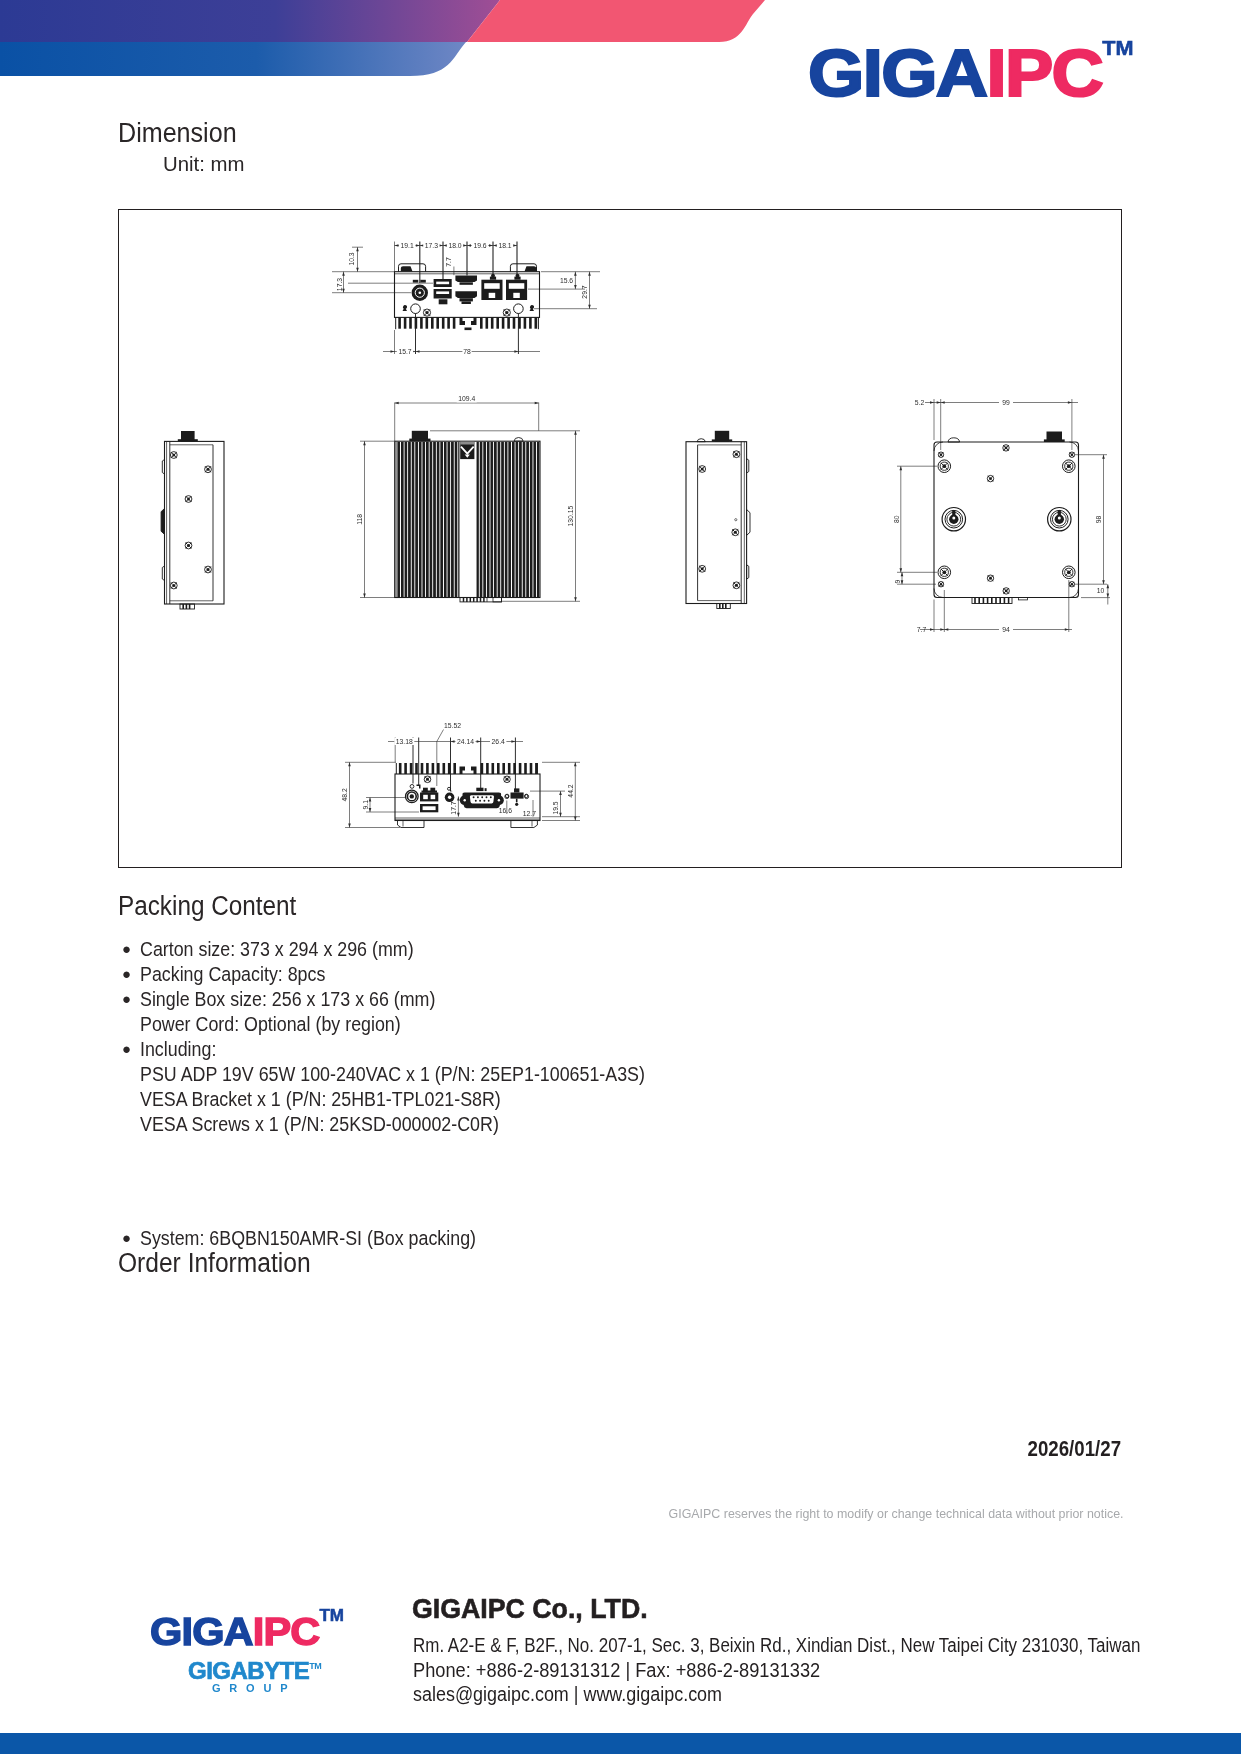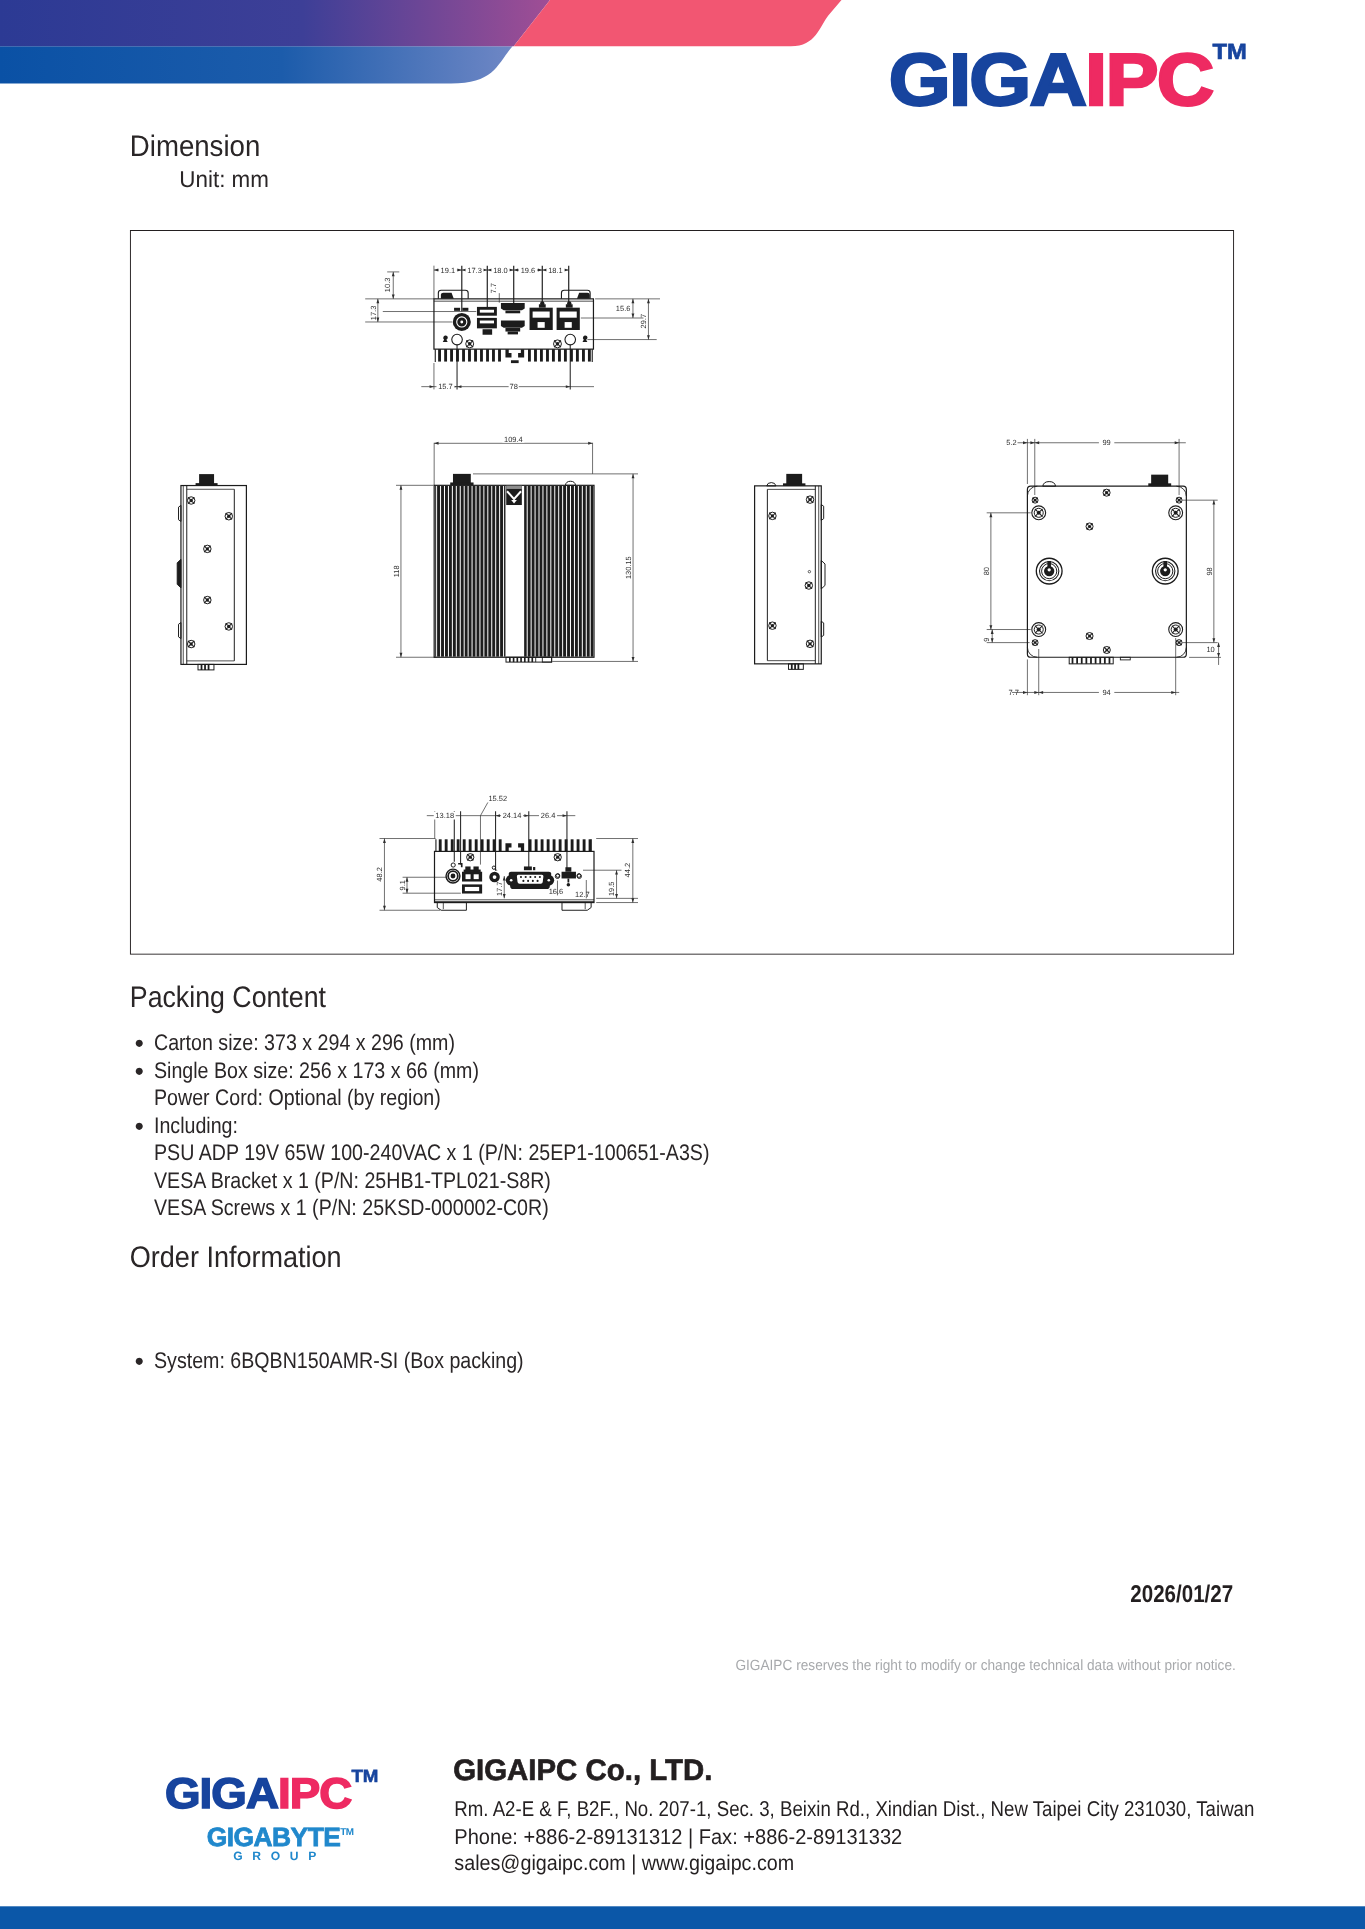--- a/index.html
+++ b/index.html
@@ -714,29 +714,30 @@
 <circle cx="526.6" cy="796.6" r="2.0" fill="none" stroke="#1c1c1c" stroke-width="0.9"></circle>
 </g>
 </g>
 
 </svg>
 
 <div class="abs h1" style="left:118px;top:891px;"><span class="sx" style="transform:scaleX(0.90)">Packing Content</span></div>
 
 <div class="abs body20" style="left:118px;top:936px;line-height:25px;">
   <div><span style="display:inline-block;width:18px;padding-left:4px;font-size:15px;vertical-align:2px;">●</span><span class="sx" style="transform:scaleX(0.87)">Carton size: 373 x 294 x 296 (mm)</span></div>
+  <div><span style="display:inline-block;width:18px;padding-left:4px;font-size:15px;vertical-align:2px;">●</span><span class="sx" style="transform:scaleX(0.87)">Packing Capacity: 8pcs</span></div>
   <div><span style="display:inline-block;width:18px;padding-left:4px;font-size:15px;vertical-align:2px;">●</span><span class="sx" style="transform:scaleX(0.87)">Single Box size: 256 x 173 x 66 (mm)</span></div>
   <div style="padding-left:22px;"><span class="sx" style="transform:scaleX(0.87)">Power Cord: Optional (by region)</span></div>
   <div><span style="display:inline-block;width:18px;padding-left:4px;font-size:15px;vertical-align:2px;">●</span><span class="sx" style="transform:scaleX(0.87)">Including:</span></div>
   <div style="padding-left:22px;"><span class="sx" style="transform:scaleX(0.87)">PSU ADP 19V 65W 100-240VAC x 1 (P/N: 25EP1-100651-A3S)</span></div>
   <div style="padding-left:22px;"><span class="sx" style="transform:scaleX(0.87)">VESA Bracket x 1 (P/N: 25HB1-TPL021-S8R)</span></div>
   <div style="padding-left:22px;"><span class="sx" style="transform:scaleX(0.87)">VESA Screws x 1 (P/N: 25KSD-000002-C0R)</span></div>
 </div>
 
-<div class="abs h1" style="left:118px;top:1128px;"><span class="sx" style="transform:scaleX(0.91)">Order Information</span></div>
+<div class="abs h1" style="left:118px;top:1248px;"><span class="sx" style="transform:scaleX(0.91)">Order Information</span></div>
 
 <div class="abs body20" style="left:118px;top:1226px;">
   <span style="display:inline-block;width:18px;padding-left:4px;font-size:15px;vertical-align:2px;">●</span><span class="sx" style="transform:scaleX(0.87)">System: 6BQBN150AMR-SI (Box packing)</span>
 </div>
 
 <div class="abs" style="right:120px;top:1436px;font-size:22px;font-weight:bold;"><span class="sx" style="transform:scaleX(0.85);transform-origin:100% 50%;">2026/01/27</span></div>
 
 <div class="abs" style="right:118px;top:1506px;font-size:13.5px;color:#a7a9ac;"><span class="sx" style="transform:scaleX(0.92);transform-origin:100% 50%;">GIGAIPC reserves the right to modify or change technical data without prior notice.</span></div>
 
 <div class="abs" style="left:150px;top:1607px;font-weight:bold;font-size:39px;letter-spacing:-0.8px;"><span class="sx" style="transform:scaleX(1.065);">

